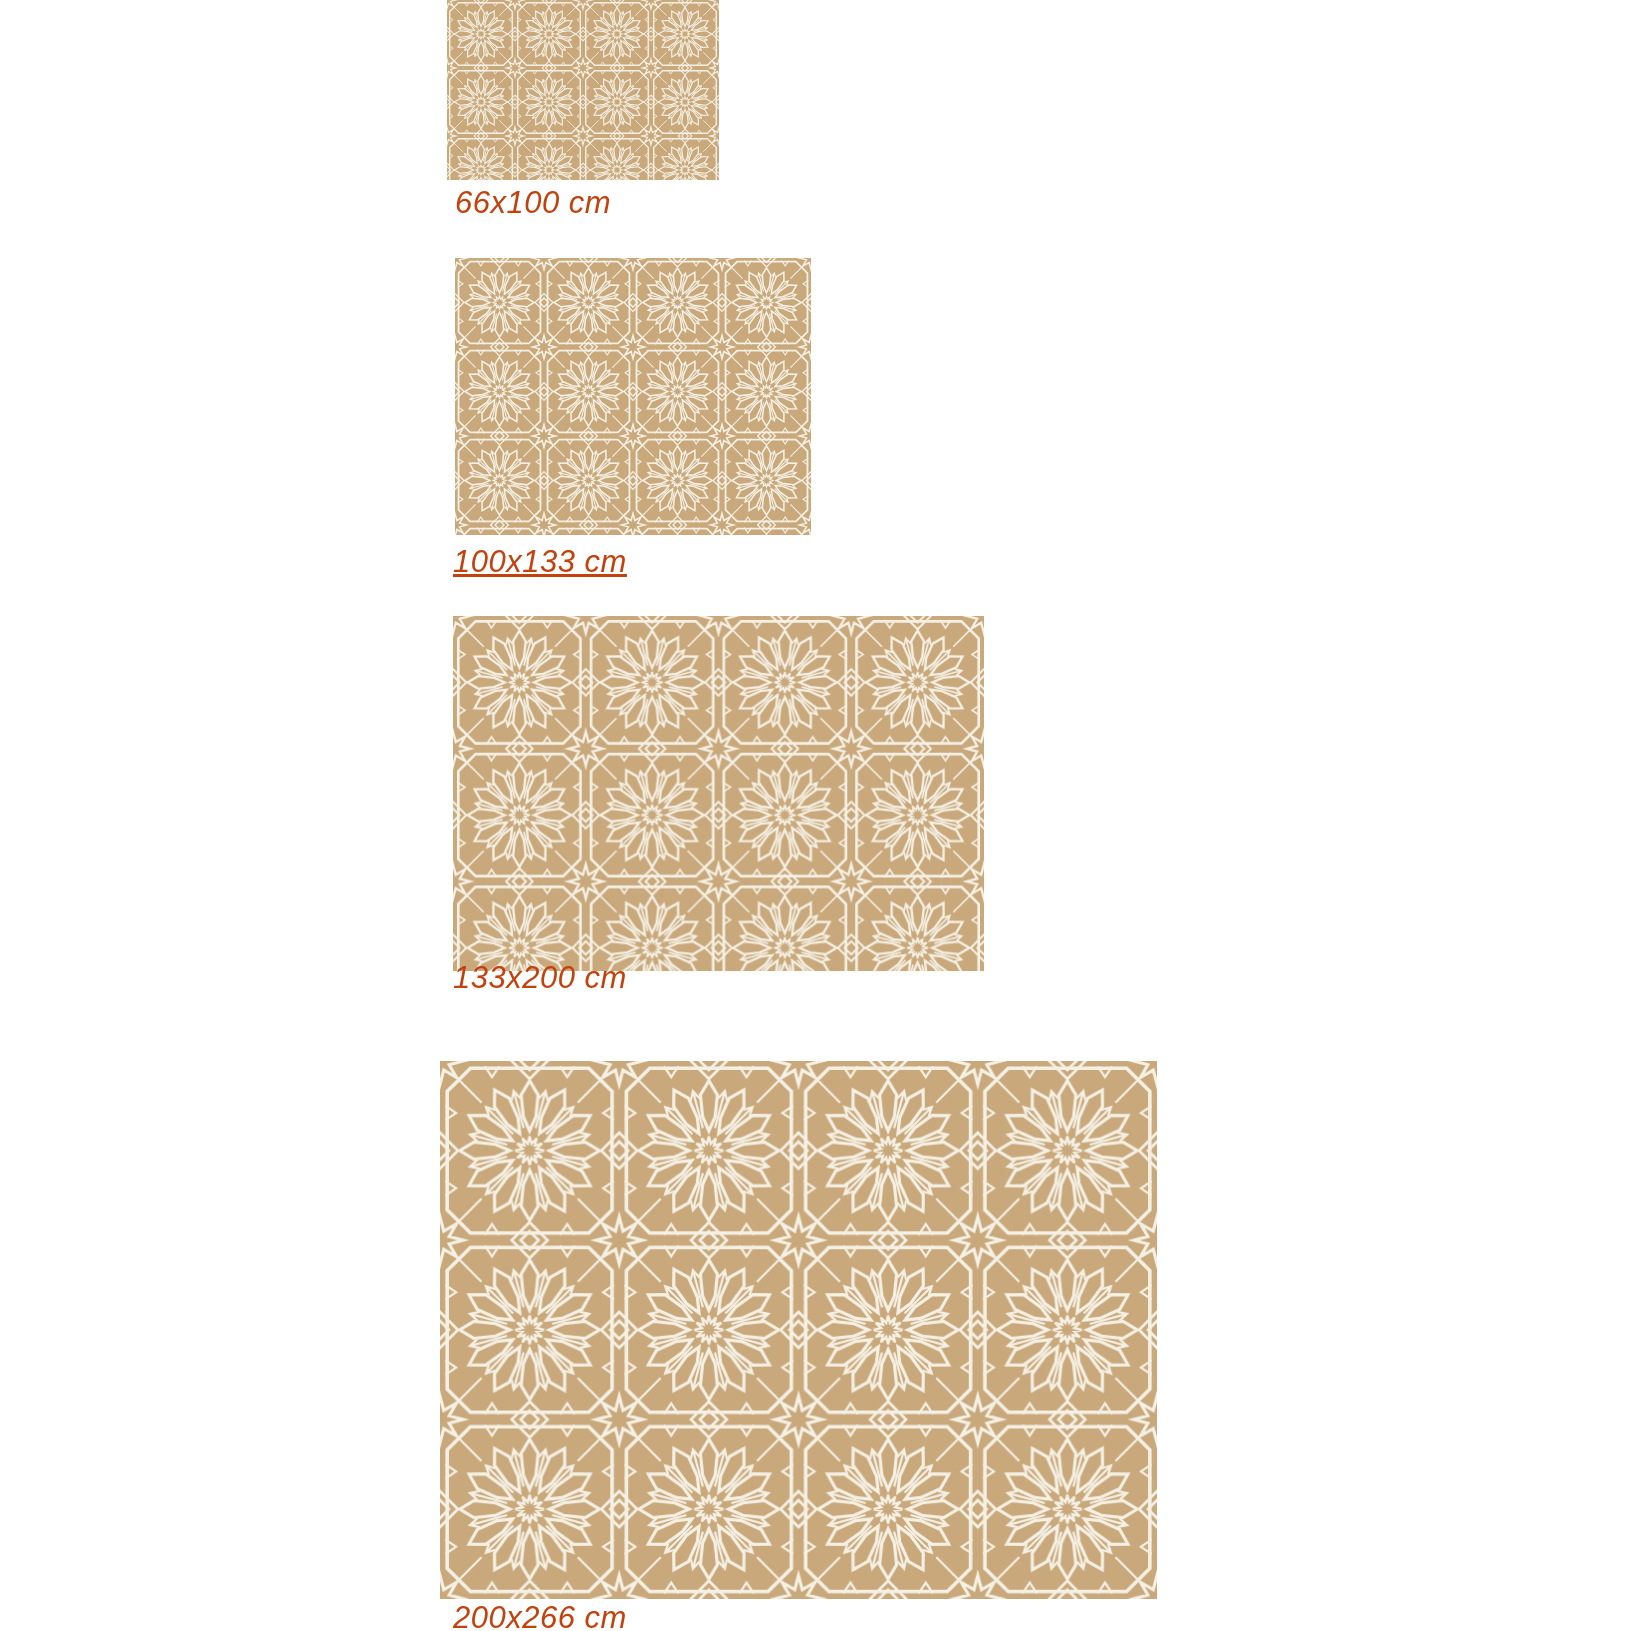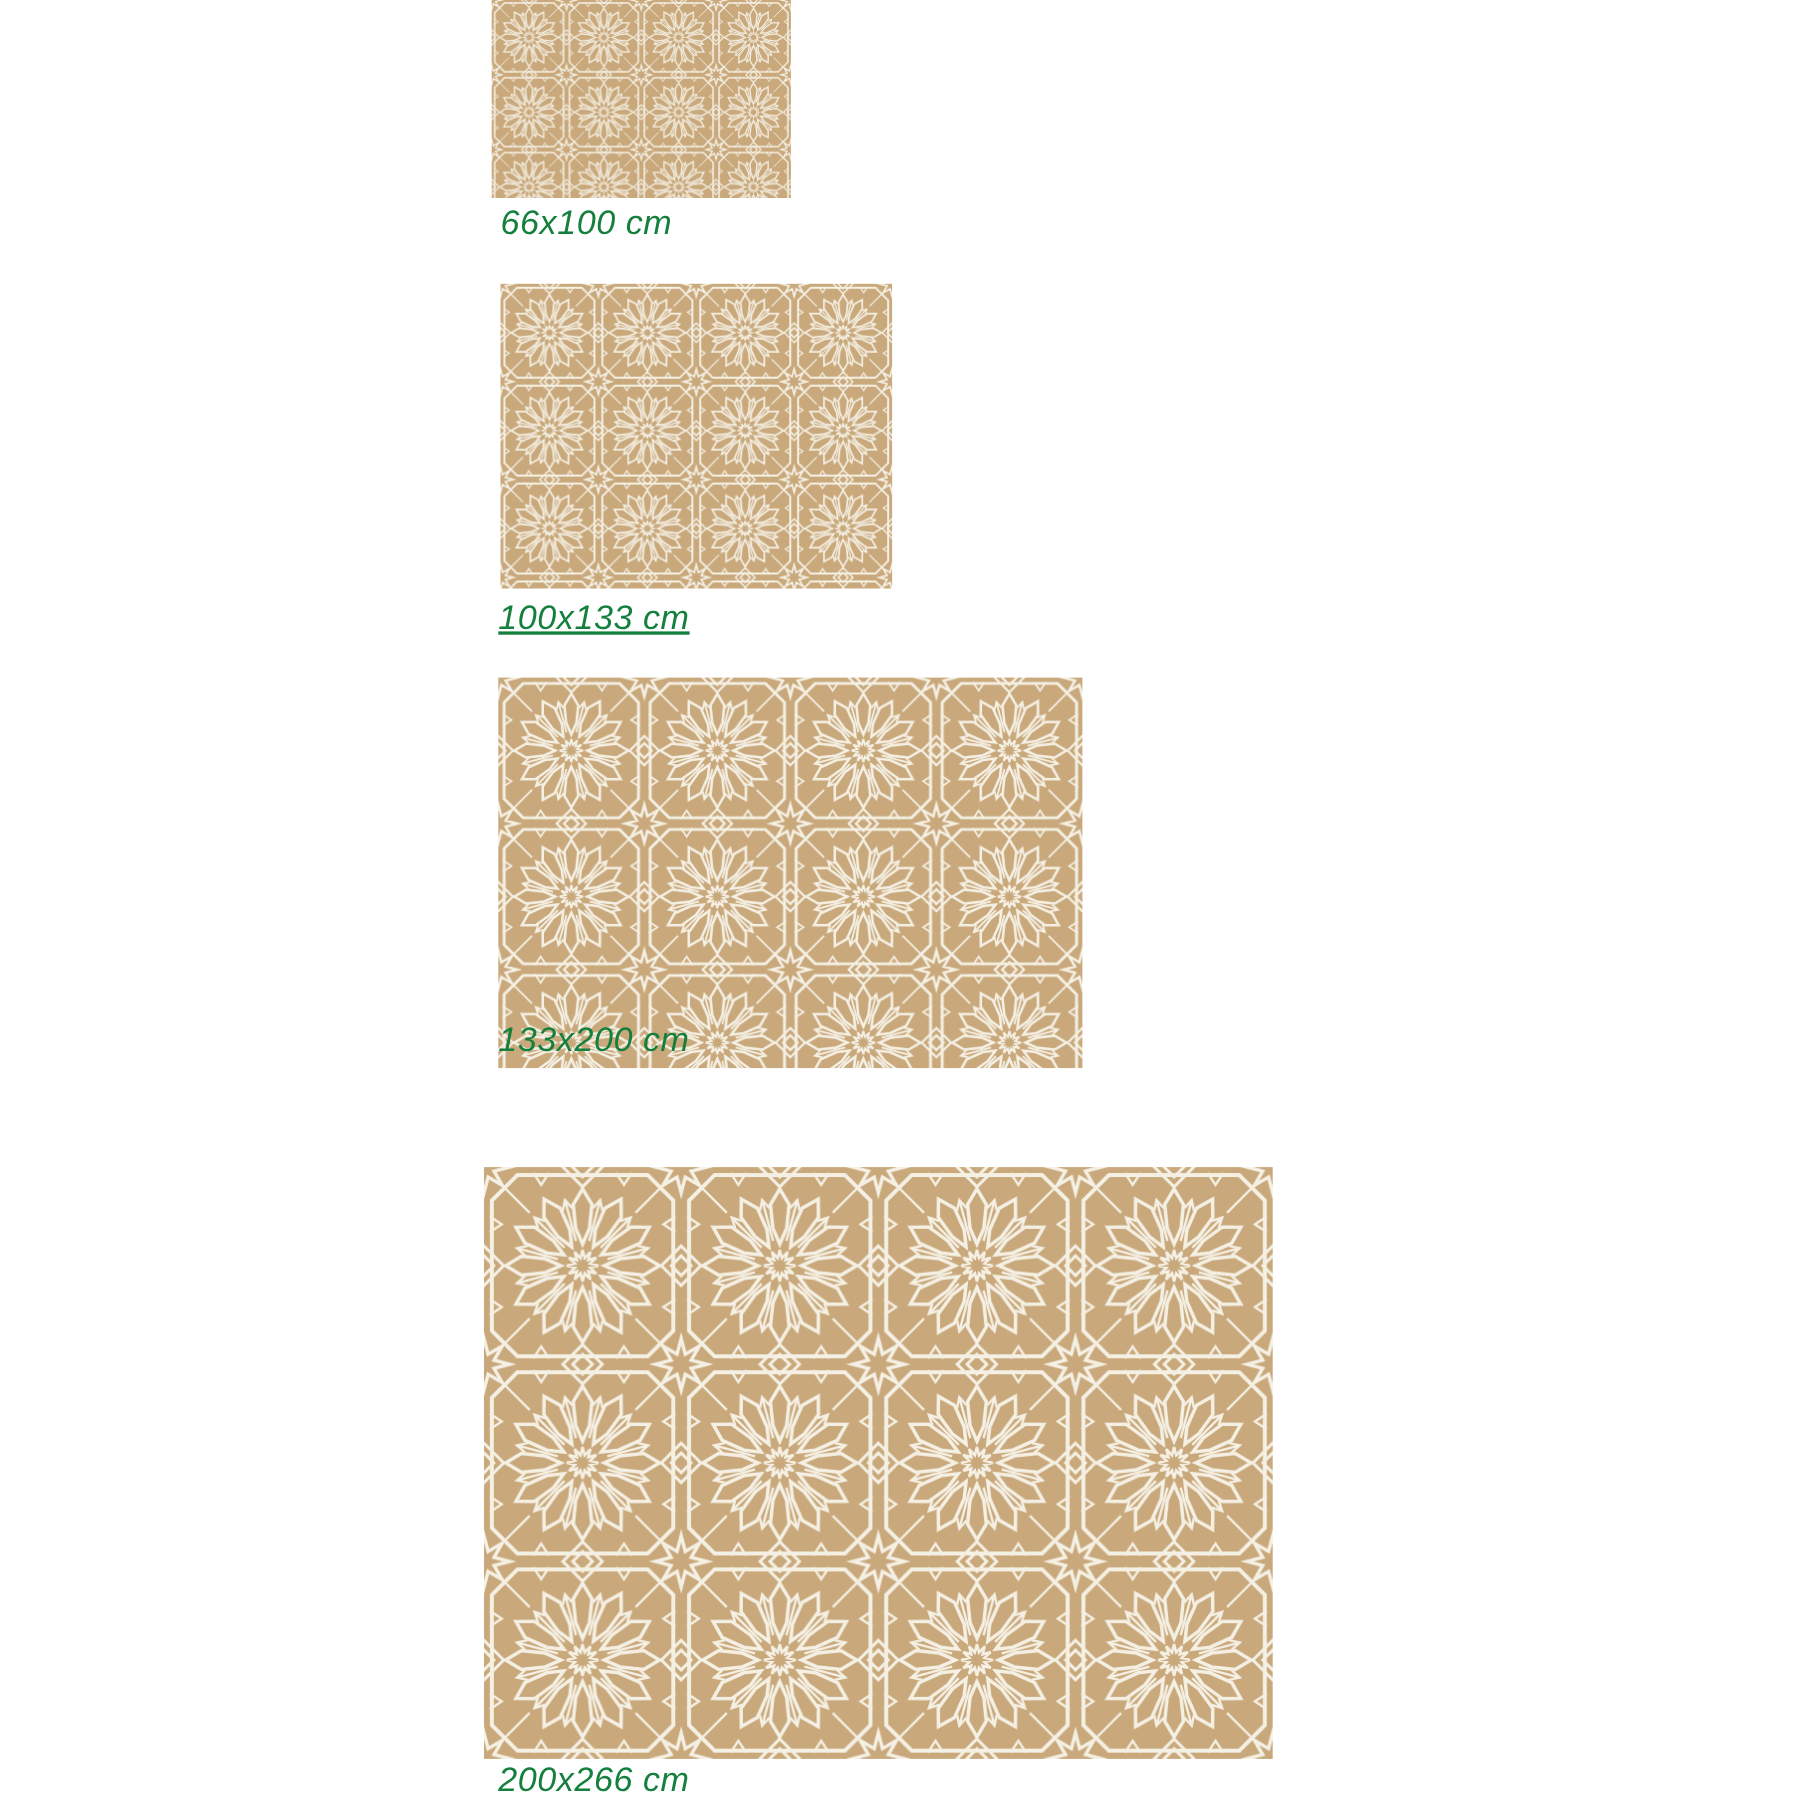--- a/index.html
+++ b/index.html
@@ -21,27 +21,27 @@
     position: absolute;
     left: 0;
     top: 0;
   }
   .size-label {
     position: absolute;
     font-family: "Liberation Sans", sans-serif;
     font-style: italic;
     font-size: 31px;
     line-height: 1.1;
-    color: #15803d;
+    color: #c2410c;
     letter-spacing: 0.5px;
     white-space: nowrap;
   }
   .label-1 { left: 455px; top: 186px; }
   .label-2 { left: 453px; top: 545px; text-decoration: underline; }
-  .label-3 { left: 453px; top: 928px; }
+  .label-3 { left: 453px; top: 961px; }
   .label-4 { left: 453px; top: 1601px; }
 </style>
 </head>
 <body>
 
 <div class="stage">
 
   <svg class="rugs" width="1631" height="1631" viewBox="0 0 1631 1631" xmlns="http://www.w3.org/2000/svg">
     <defs>
 

